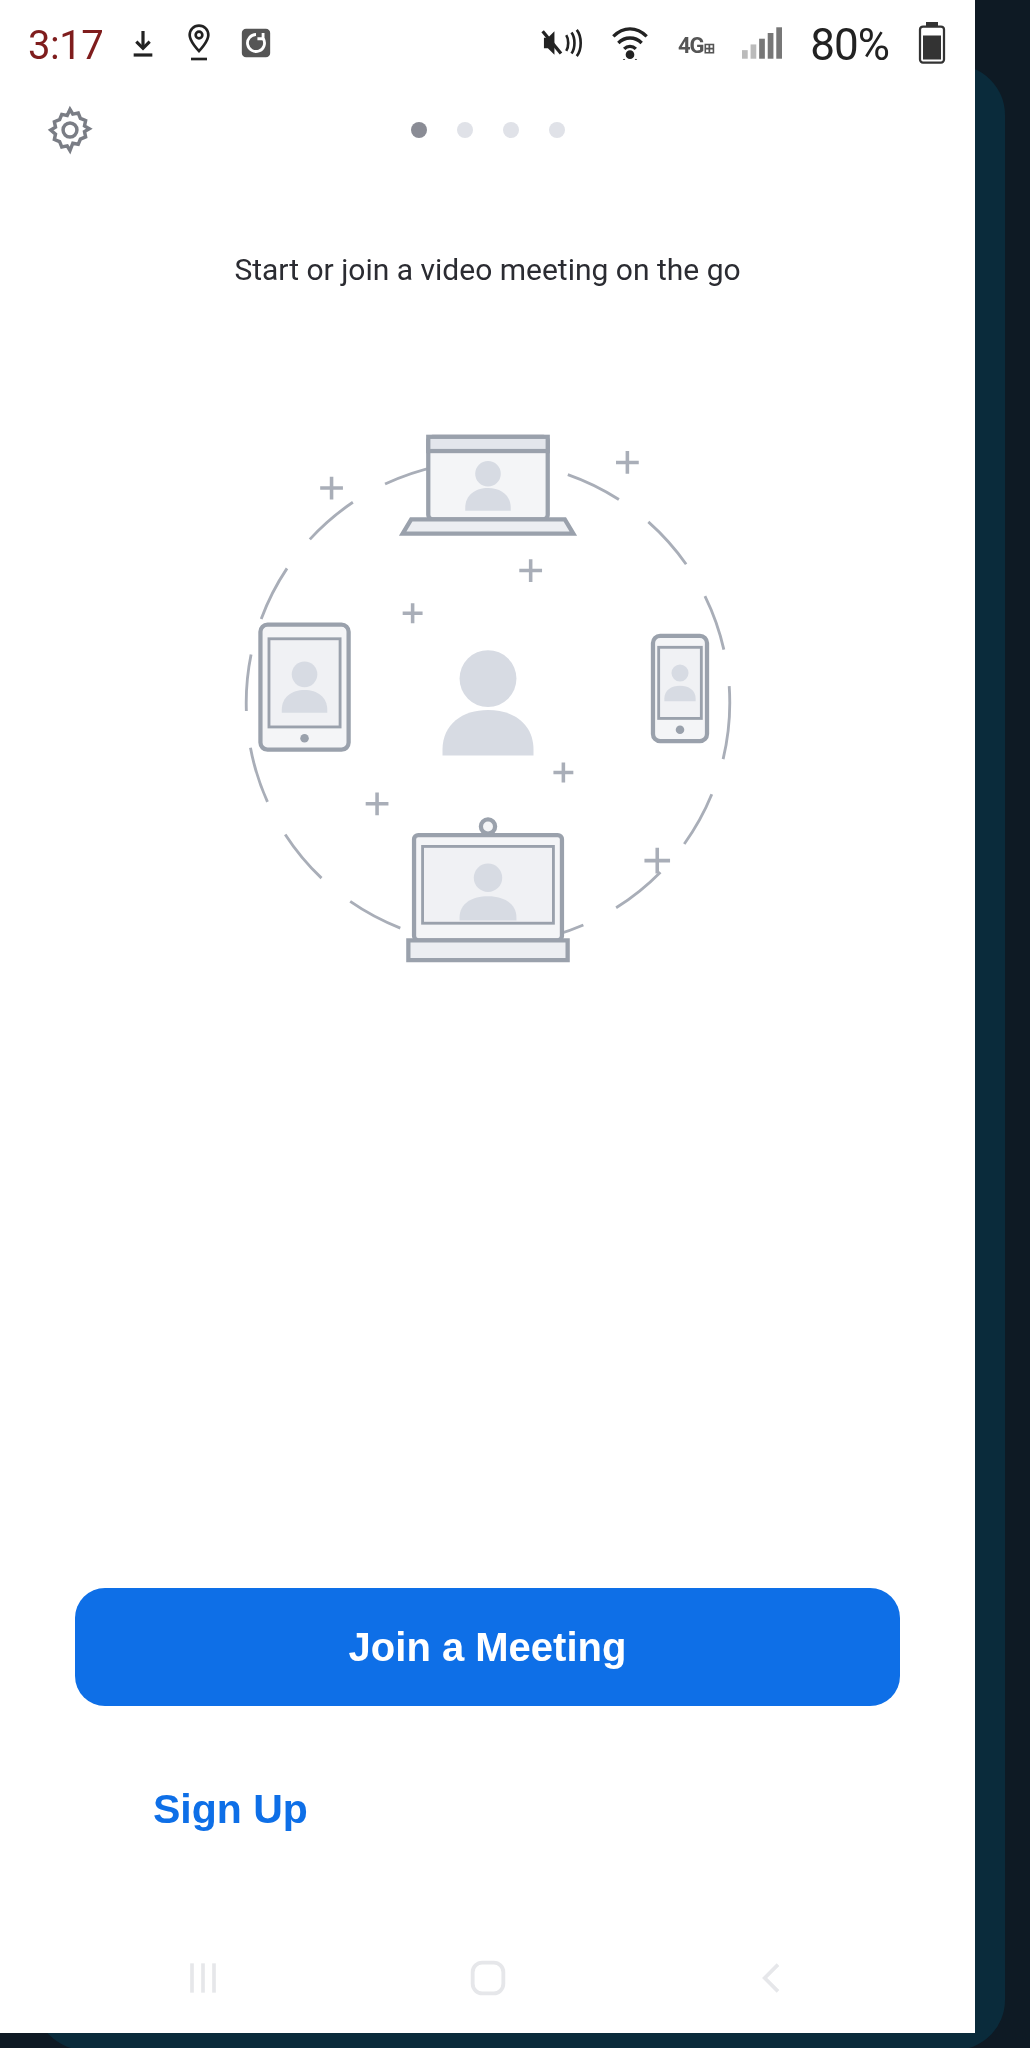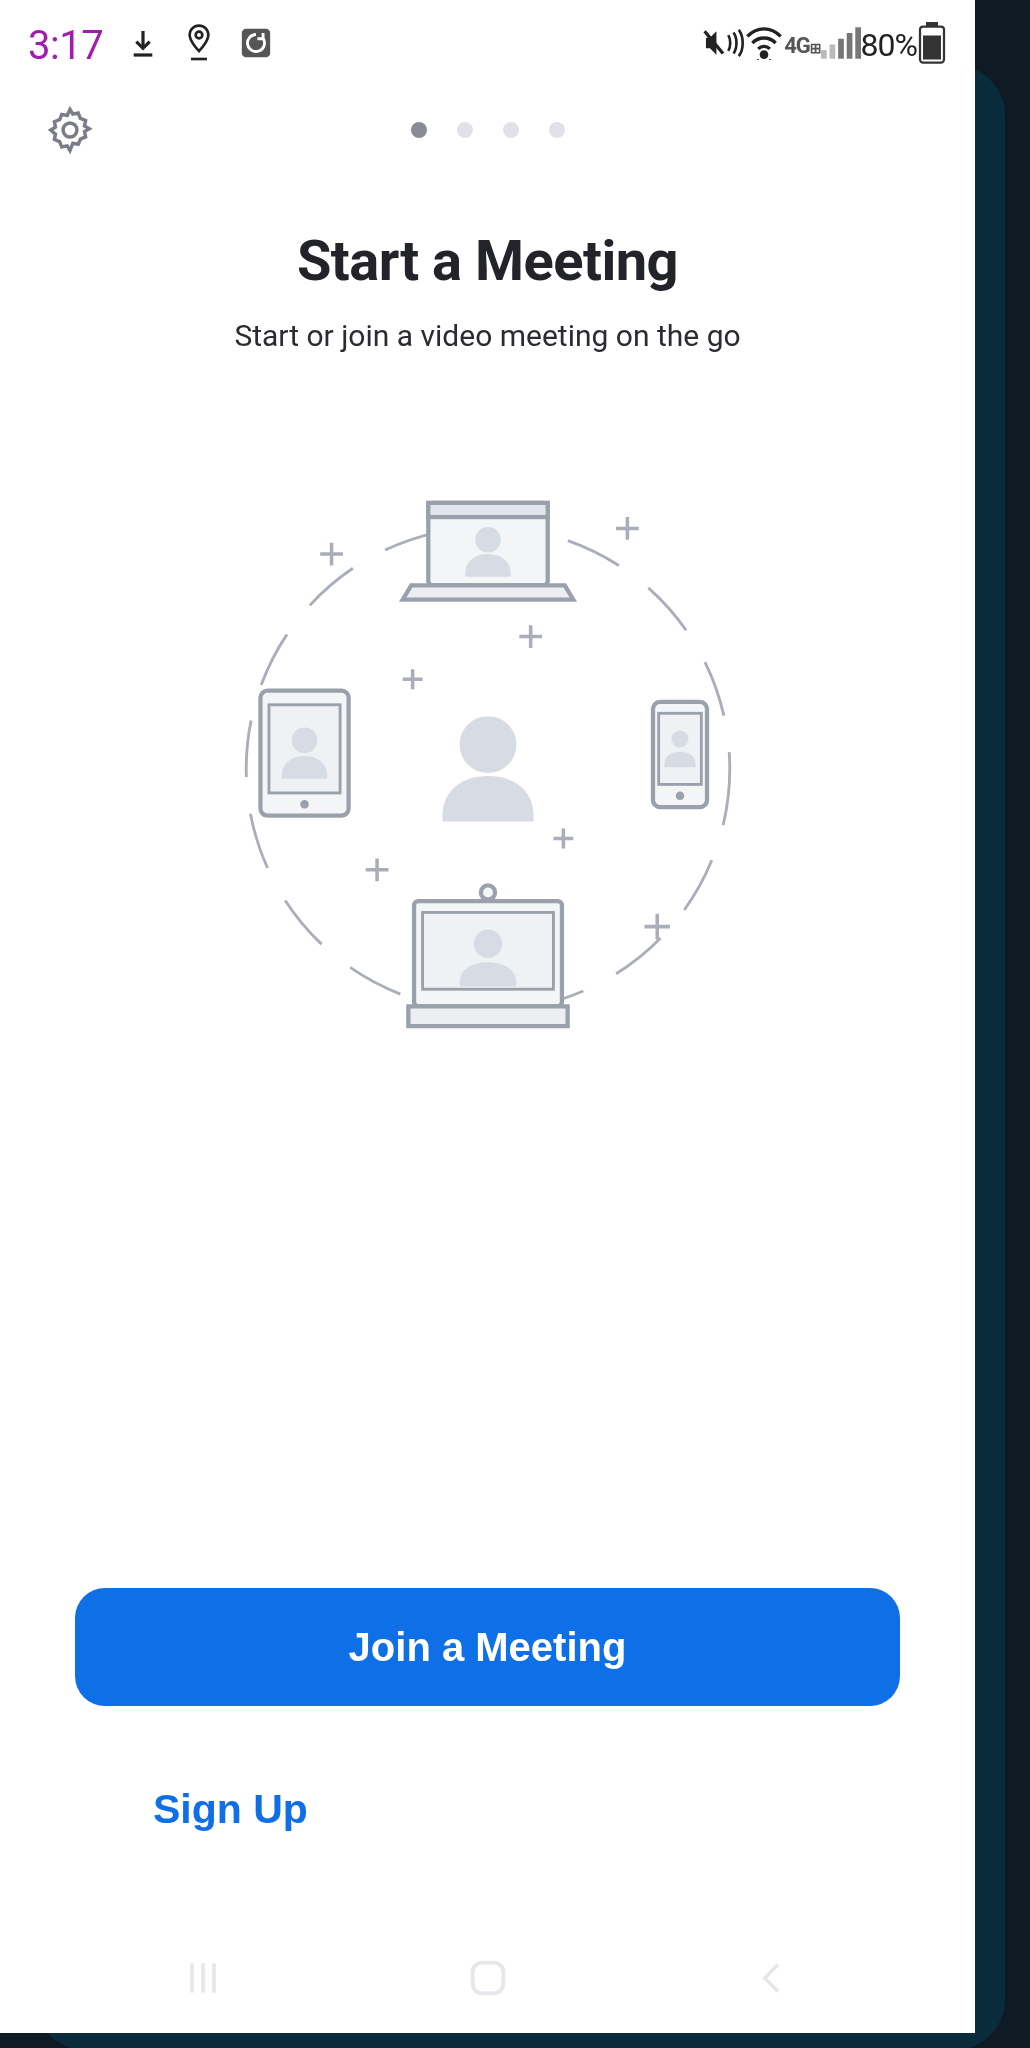--- a/index.html
+++ b/index.html
@@ -33,24 +33,24 @@
     
     .status-bar {
       height: 70px;
       display: flex;
       align-items: center;
       justify-content: space-between;
       padding: 0 28px;
       margin-top: 10px;
     }
     .sb-left { display: flex; align-items: center; gap: 24px; }
-    .sb-time { font-size: 40px; font-weight: 400; color: #a21caf; letter-spacing: -0.5px; }
+    .sb-time { font-size: 40px; font-weight: 400; color: #7f1d1d; letter-spacing: -0.5px; }
     .sb-icon { color: #222; }
-    .sb-right { display: flex; align-items: center; gap: 0; }
-    .sb-batt-text { font-size: 32px; color: #222; letter-spacing: -1px; }
+    .sb-right { display: flex; align-items: center; gap: 28px; }
+    .sb-batt-text { font-size: 44px; color: #222; letter-spacing: -1px; }
     
     .header-row {
       display: flex;
       align-items: center;
       height: 100px;
       padding: 0 40px;
       position: relative;
     }
     .gear-btn { width: 60px; height: 60px; display: flex; align-items: center; justify-content: center; cursor: pointer; }
     .pagedots {
@@ -203,21 +203,20 @@
     </div>
     <div class="pagedots">
       <span class="dot active"></span>
       <span class="dot"></span>
       <span class="dot"></span>
       <span class="dot"></span>
     </div>
   </div>
 
   <div class="hero">
-    <h1 class="hero-title">Start a Meeting</h1>
     <p class="hero-sub">Start or join a video meeting on the go</p>
   </div>
 
   <div class="illu-wrap">
     <svg width="600" height="640" viewBox="0 0 420 450">
 
       <circle cx="210" cy="215" r="170" fill="none" stroke="#a9aeb8" stroke-width="2" stroke-dasharray="40 26"></circle>
 
       <g fill="#d7dbe3">
         <circle cx="210" cy="198" r="20"></circle>

